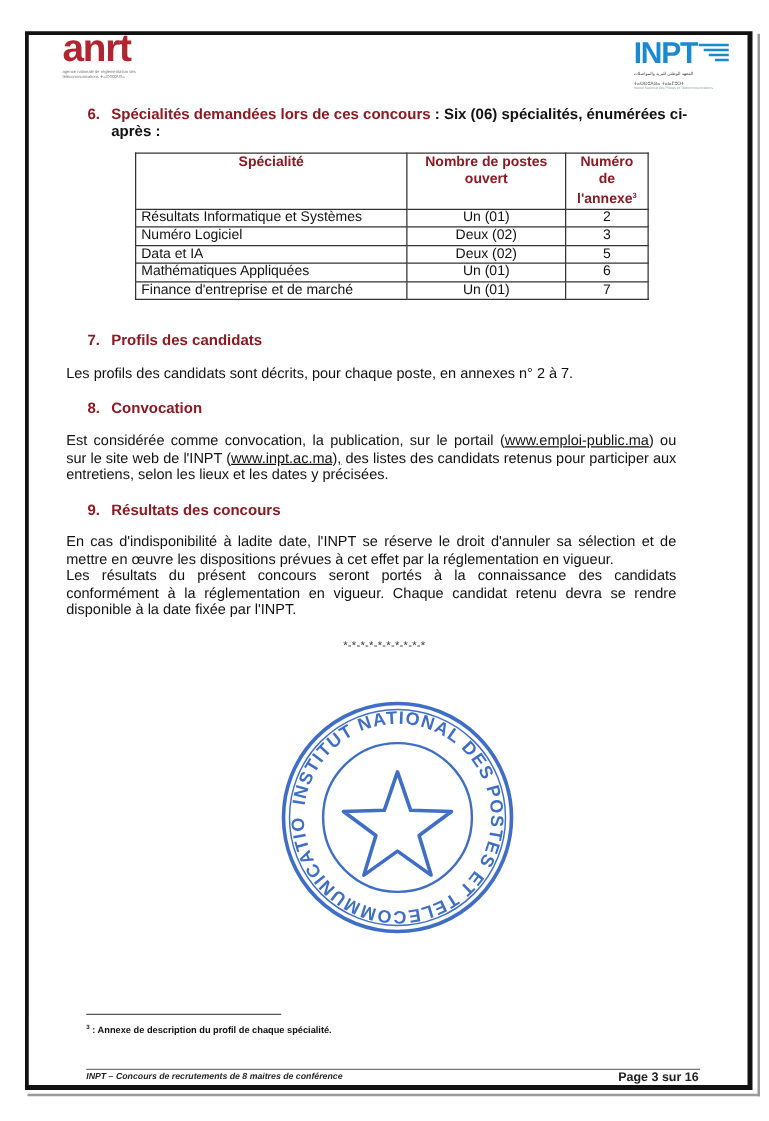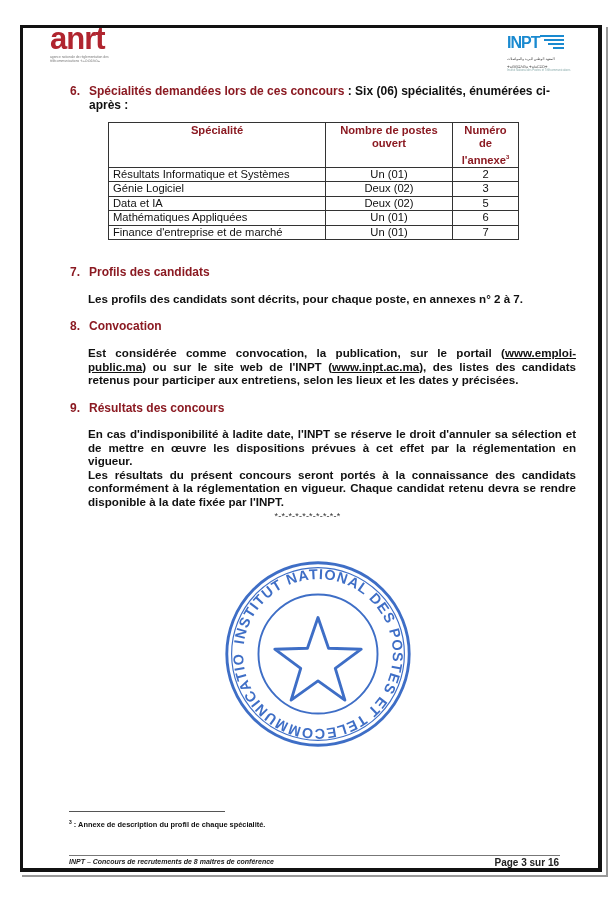--- a/index.html
+++ b/index.html
@@ -3,31 +3,31 @@
 <meta charset="utf-8">
 <style>
   html, body { margin:0; padding:0; background:#ffffff; }
   body { width:615px; height:897px; position:relative; overflow:hidden; font-family:"Liberation Sans", sans-serif; color:#111; }
   .frame { position:absolute; left:20px; top:25px; width:582px; height:847px; border:3px solid #111; border-right-width:4px; border-bottom-width:4px; box-sizing:border-box; }
   .frame-shadow { position:absolute; left:22px; top:27px; width:586px; height:850px; border-right:2px solid #999; border-bottom:2px solid #999; box-sizing:border-box; }
   .logo-anrt { position:absolute; left:50px; top:25px; }
   .anrt-word { font-family:"Liberation Sans", sans-serif; font-weight:bold; font-size:31px; color:#b0252f; letter-spacing:-1px; line-height:28px; }
   .anrt-sub { font-size:3.3px; color:#777; line-height:4px; width:75px; margin-top:2px; }
   .logo-inpt { position:absolute; left:507px; top:32px; width:90px; }
-  .inpt-word { font-weight:bold; font-size:16px; color:#1a8ad0; letter-spacing:-1px; line-height:22px; display:flex; align-items:center; }
+  .inpt-word { font-weight:bold; font-size:24px; color:#1a8ad0; letter-spacing:-1px; line-height:22px; display:flex; align-items:center; }
   .inpt-waves { display:inline-block; width:24px; height:18px; margin-left:1px; position:relative; }
   .inpt-waves span { position:absolute; right:0; height:2px; background:#1a8ad0; }
   .inpt-ar { font-size:3.5px; color:#444; line-height:4.5px; margin-top:3px; }
   .inpt-sub { font-size:2.8px; color:#8aa; line-height:3.5px; }
   .h-red { color:#8b1a22; font-weight:bold; font-size:12px; }
   .sec { position:absolute; left:89px; font-size:12px; }
   .sec .num { position:absolute; left:-19px; }
   .sec6 { top:84px; width:470px; line-height:14px; }
   .sec6 .rest { color:#111; font-weight:bold; }
-  .para { position:absolute; left:88px; width:488px; font-size:11.6px; line-height:13.5px; text-align:justify; color:#111;font-weight:bold; }
+  .para { position:absolute; left:53px; width:488px; font-size:11.6px; line-height:13.5px; text-align:justify; color:#111; }
   .para a { color:#111; text-decoration:underline; }
   table.spec { position:absolute; left:108px; top:122px; border-collapse:collapse; font-size:11.2px; }
   table.spec td, table.spec th { border:1px solid #333; padding:0 4px; line-height:13.4px; height:13.4px; }
   table.spec th { color:#8b1a22; font-weight:bold; vertical-align:top; text-align:center; padding-top:1px; }
   table.spec td.c { text-align:center; }
   table.spec sup { font-size:6px; }
   .stars { position:absolute; top:511px; left:0; width:615px; text-align:center; font-size:9px; color:#333; letter-spacing:0.2px; }
   .stamp { position:absolute; left:222px; top:558px; width:192px; height:192px; }
   .fn-line { position:absolute; left:69px; top:811px; width:156px; border-top:1px solid #555; }
   .footnote { position:absolute; left:69px; top:819px; font-size:7.4px; font-weight:bold; color:#111; }
@@ -75,21 +75,21 @@
       <th style="width:57px;"><span>Numéro de l'annexe</span><sup>3</sup></th>
     </tr>
   </thead>
   <tbody id="spec-body">
       <tr>
         <td>Résultats Informatique et Systèmes</td>
         <td class="c">Un (01)</td>
         <td class="c">2</td>
       </tr>
       <tr>
-        <td>Génie Logiciel</td>
+        <td>Numéro Logiciel</td>
         <td class="c">Deux (02)</td>
         <td class="c">3</td>
       </tr>
       <tr>
         <td>Data et IA</td>
         <td class="c">Deux (02)</td>
         <td class="c">5</td>
       </tr>
       <tr>
         <td>Mathématiques Appliquées</td>

